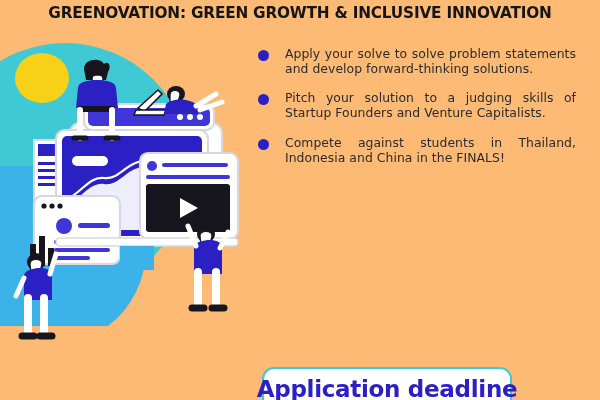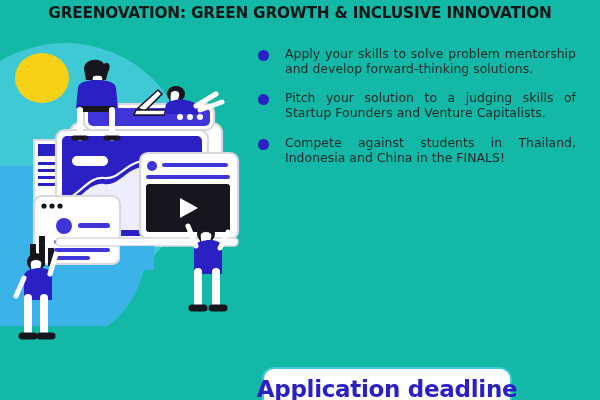--- a/index.html
+++ b/index.html
@@ -11,21 +11,21 @@
     height: 400px;
     background: #ffffff;
     font-family: "Liberation Sans", sans-serif;
     overflow: hidden;
     position: relative;
   }
   #poster {
     position: relative;
     width: 600px;
     height: 400px;
-    background: #14b8a6;
+    background: #fdba74;
     overflow: hidden;
   }
 
   
   .title {
     position: absolute;
     top: 4px;
     left: 0;
     width: 600px;
     text-align: center;
@@ -254,21 +254,21 @@
         <path d="M 192 270 L 204 270" stroke="#17161e" stroke-width="7" stroke-linecap="round"></path>
         <path d="M 212 270 L 224 270" stroke="#17161e" stroke-width="7" stroke-linecap="round"></path>
       </g>
     </svg>
   </div>
 
   <div class="bullets">
 
     <div class="bullet-row">
       <span class="bullet-dot"></span>
-      <span class="bullet-text">Apply your skills to solve problem mentorship and develop forward-thinking solutions.</span>
+      <span class="bullet-text">Apply your solve to solve problem statements and develop forward-thinking solutions.</span>
     </div>
 
 
     <div class="bullet-row">
       <span class="bullet-dot"></span>
       <span class="bullet-text">Pitch your solution to a judging skills of Startup Founders and Venture Capitalists.</span>
     </div>
 
 
     <div class="bullet-row">

